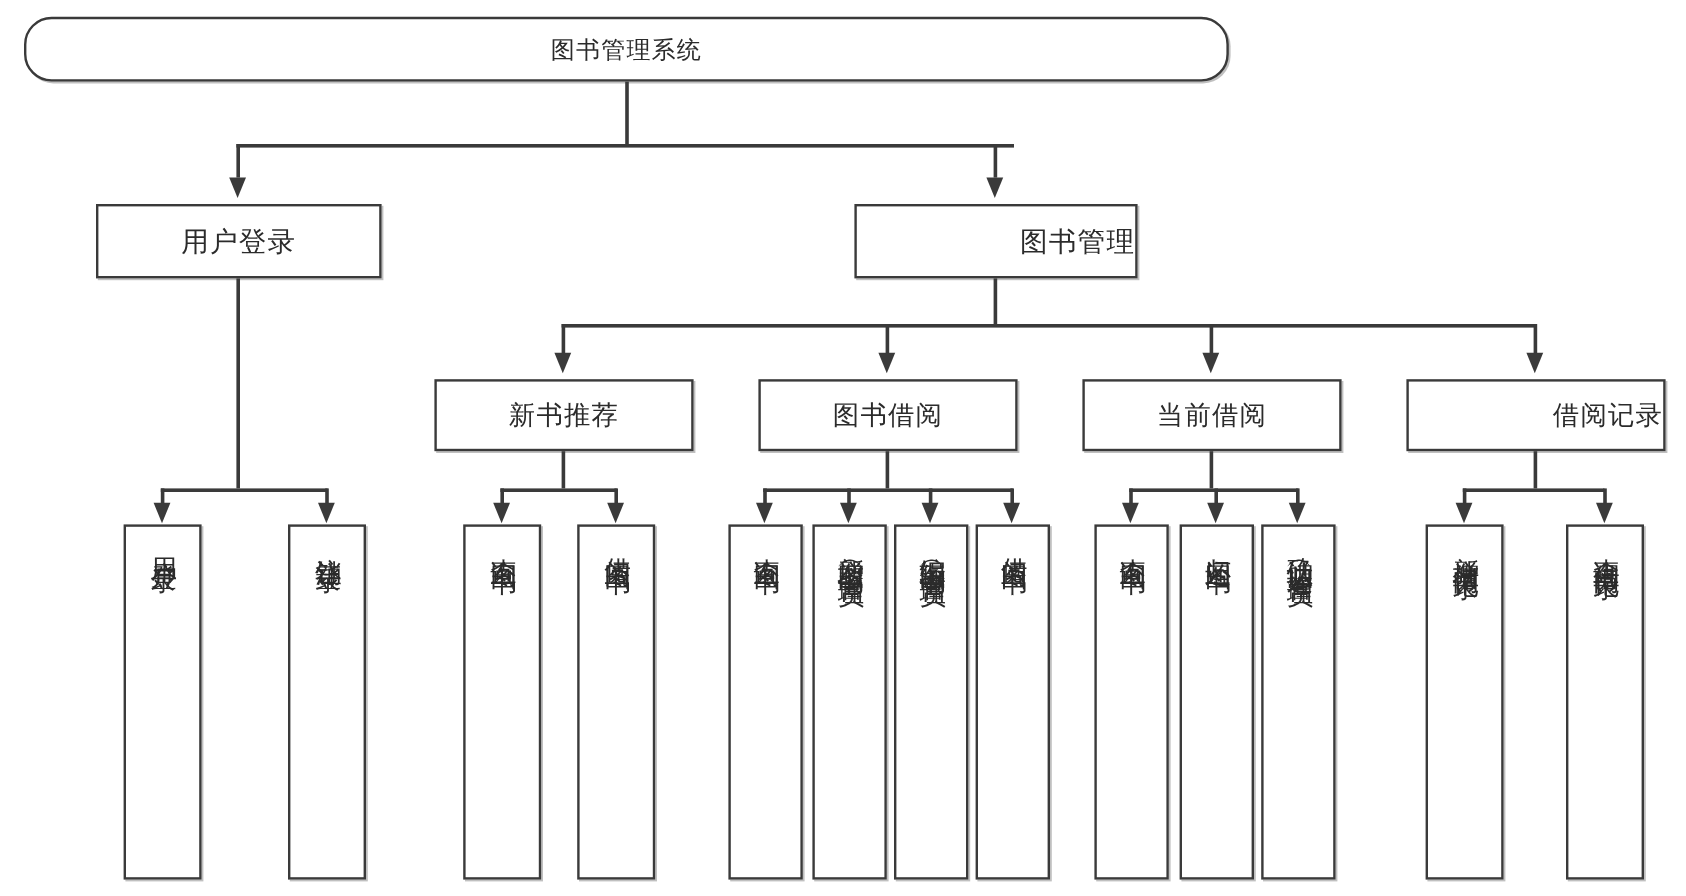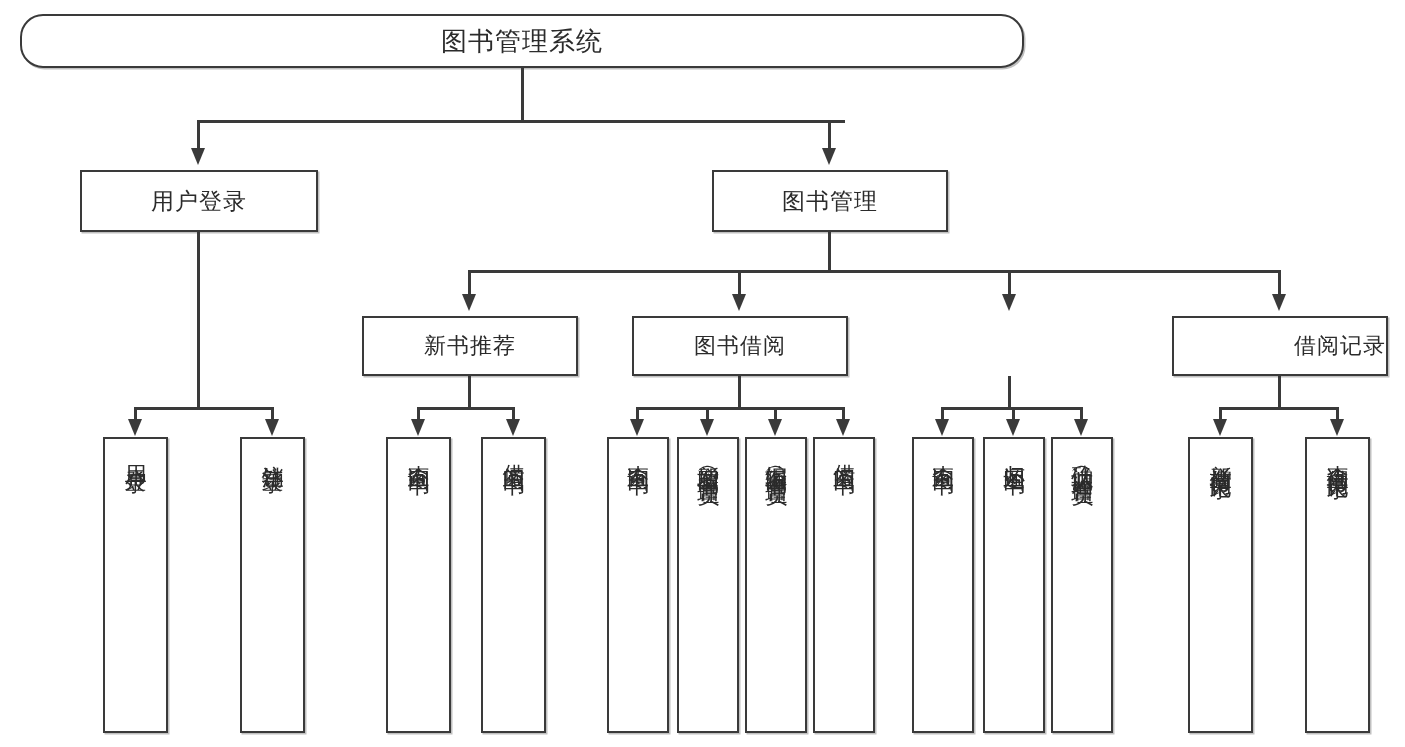--- a/index.html
+++ b/index.html
@@ -22,21 +22,21 @@
     background:#ffffff;
     border:2.2px solid #3a3a3a;
     display:flex;
     align-items:center;
     justify-content:center;
     color:#2b2b2b;
     letter-spacing:1px;
     box-shadow:1.5px 1.5px 0 rgba(140,140,140,.55);
   }
   .node.root{
-    font-size:26px;
+    font-size:20px;
     border-radius:23px;
   }
   .node.lvl2{
     font-size:23px;
   }
   .node.lvl3{
     font-size:22px;
   }
   
   .node.leaf{
@@ -96,21 +96,21 @@
   <div class="edge v" style="left:197px;top:120px;height:28px;"></div>
   <div class="arrow" style="left:191px;top:148px;"></div>
 
   <div class="edge v" style="left:828px;top:120px;height:28px;"></div>
   <div class="arrow" style="left:822px;top:148px;"></div>
 
   <div class="node lvl2" style="left:80px;top:170px;width:238px;height:62px;">
     <span>用户登录</span>
   </div>
 
-  <div class="node lvl2" style="left:712px;top:170px;width:236px;height:62px;">
+  <div class="node lvl2" style="left:712px;top:170px;width:236px;height:62px;justify-content:flex-end;">
     <span>图书管理</span>
   </div>
 
   <div class="edge v" style="left:197px;top:232px;height:175px;"></div>
   <div class="edge h" style="left:134px;top:407px;width:139px;"></div>
   <div class="edge v" style="left:134px;top:407px;height:14px;"></div>
   <div class="arrow" style="left:128px;top:419px;"></div>
   <div class="edge v" style="left:271px;top:407px;height:14px;"></div>
   <div class="arrow" style="left:265px;top:419px;"></div>
 
@@ -127,20 +127,23 @@
   <div class="arrow" style="left:1002px;top:294px;"></div>
 
   <div class="edge v" style="left:1278px;top:270px;height:26px;"></div>
   <div class="arrow" style="left:1272px;top:294px;"></div>
 
   <div class="node lvl3" style="left:632px;top:316px;width:216px;height:60px;">
     <span>图书借阅</span>
   </div>
   <div class="node lvl3" style="left:362px;top:316px;width:216px;height:60px;">
     <span>新书推荐</span>
+  </div>
+  <div class="node lvl3" style="left:902px;top:316px;width:216px;height:60px;">
+    <span>当前借阅</span>
   </div>
   <div class="node lvl3" style="left:1172px;top:316px;width:216px;height:60px;justify-content:flex-end;">
     <span>借阅记录</span>
   </div>
 
   <div class="edge v" style="left:468px;top:376px;height:31px;"></div>
   <div class="edge h" style="left:417px;top:407px;width:97px;"></div>
   <div class="edge v" style="left:417px;top:407px;height:14px;"></div>
   <div class="arrow" style="left:411px;top:419px;"></div>
   <div class="edge v" style="left:512px;top:407px;height:14px;"></div>

